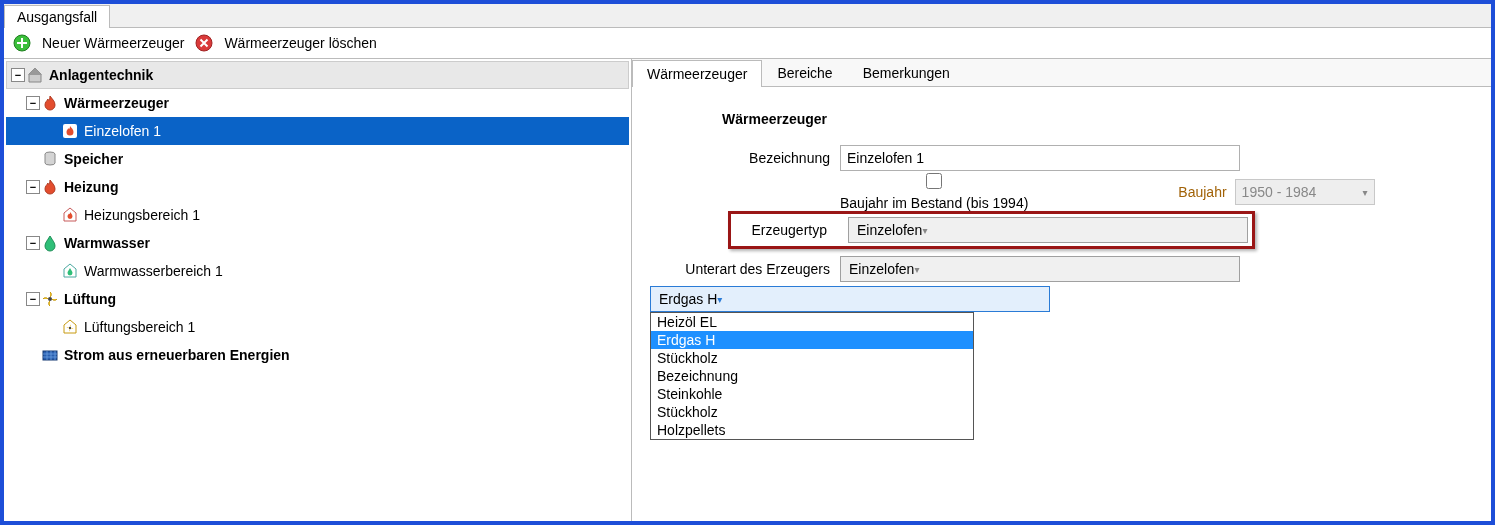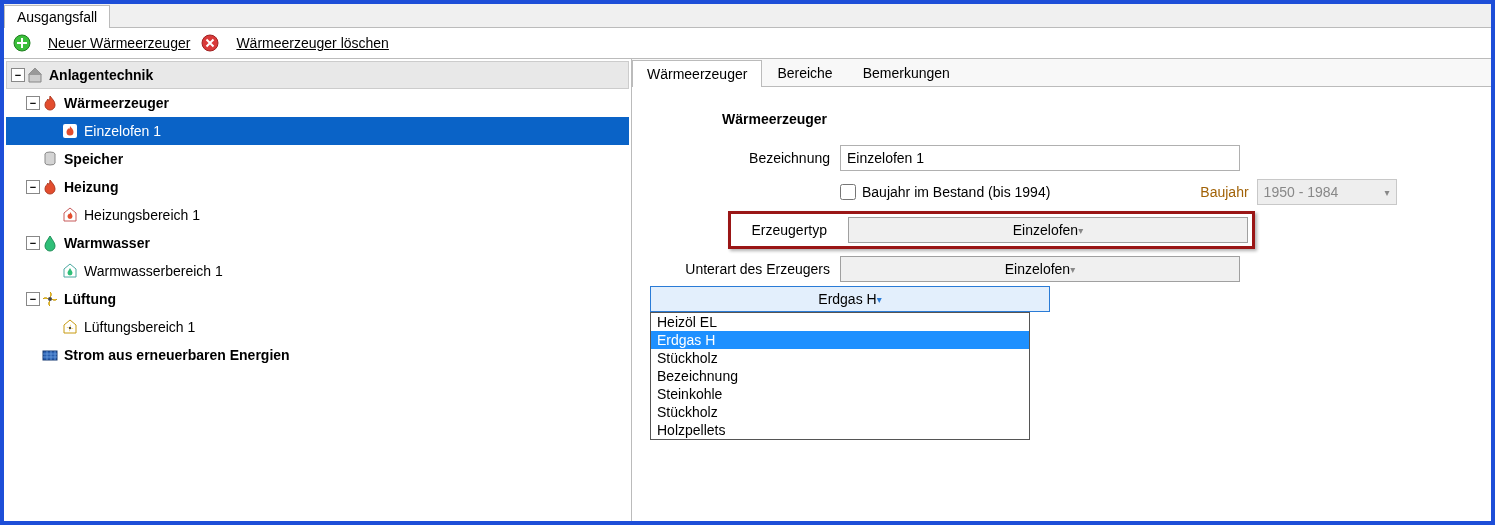--- a/index.html
+++ b/index.html
@@ -3,21 +3,21 @@
   <meta charset="utf-8">
   <style>
     * { box-sizing: border-box; margin: 0; padding: 0; font-family: 'Segoe UI', Tahoma, sans-serif; font-size: 14px; }
     body { width: 1495px; height: 525px; background: #fff; overflow: hidden; }
     .app { width: 100%; height: 100%; display: flex; flex-direction: column; border: 4px solid #1d4ed8; }
 
     .top-tabs { display: flex; border-bottom: 1px solid #bbb; background: #f0f0f0; }
     .top-tab { padding: 3px 12px; border: 1px solid #bbb; border-bottom: none; background: #fff; position: relative; top: 1px; }
 
     .toolbar { display: flex; align-items: center; gap: 4px; padding: 6px 8px; border-bottom: 1px solid #bbb; }
-    .toolbar .btn { display: flex; align-items: center; gap: 16px; padding: 0 6px 0 0; cursor: pointer; text-decoration: underline; }
+    .toolbar .btn { display: flex; align-items: center; gap: 10px; padding: 0 6px 0 0; cursor: pointer; }
 
     .split { display: flex; flex: 1; overflow: hidden; }
     .left { width: 628px; border-right: 1px solid #bbb; overflow: auto; }
     .right { flex: 1; display: flex; flex-direction: column; }
 
     .tree { padding: 2px; user-select: none; }
     .tree-row { display: flex; align-items: center; height: 28px; padding-right: 4px; }
     .tree-row.header { background: #e8e8e8; border: 1px solid #ccc; font-weight: bold; }
     .tree-row.selected { background: #0a63c7; color: #fff; }
     .tree-row.bold { font-weight: bold; }
@@ -28,35 +28,35 @@
 
     .detail-tabs { display: flex; border-bottom: 1px solid #bbb; background: #f8f8f8; }
     .detail-tab { padding: 5px 14px; border: 1px solid transparent; border-bottom: none; }
     .detail-tab.active { border-color: #bbb; background: #fff; position: relative; top: 1px; }
 
     .form { padding: 24px 18px; }
     .form-title { font-weight: bold; margin: 0 0 14px 72px; }
     .form-row { display: flex; align-items: center; height: 34px; }
     .form-label { width: 180px; text-align: right; margin-right: 10px; }
     .txt-input { width: 400px; border: 1px solid #b0b0b0; padding: 3px 6px; height: 26px; background: #fff; }
-    .cbx-row { display: flex; align-items: center; gap: 6px; }
+    .cbx-row { display: flex; align-items: center; gap: 6px; flex-direction: column; }
     input[type="checkbox"] { width: 16px; height: 16px; }
 
     .disabled-label { color: #a16207; margin-left: 150px; margin-right: 8px; }
     .disabled-select { width: 140px; height: 26px; border: 1px solid #c8c8c8; background: #eee; color: #888; padding: 0 6px; display: inline-flex; align-items: center; justify-content: space-between; }
     .chev { color: #888; font-size: 10px; }
 
     .highlight-box { border: 3px solid #9a1616; padding: 3px 4px; box-shadow: 2px 2px 3px rgba(0,0,0,.3); display: flex; align-items: center; width: 527px; margin-top: 2px; margin-bottom: 3px; gap: 11px; }
     .highlight-box .form-label { width: 92px; font-size: 14px; }
-    .sel { flex: 1; height: 26px; border: 1px solid #a0a0a0; background: #f0f0f0; display: flex; align-items: center; justify-content: center; padding: 0 8px; }
+    .sel { flex: 1; height: 26px; border: 1px solid #a0a0a0; background: #f0f0f0; display: flex; align-items: center; justify-content: flex-start; padding: 0 8px; }
     .sel.open { border-color: #2a7bd6; background: #e3effc; }
     .sel.listbox-open { border-bottom: 1px solid #2a7bd6; }
 
     .combo-col { position: relative; }
-    .options-pop { position: absolute; top: 100%; left: 0; width: 380px; border: 1px solid #555; background: #fff; z-index: 10; }
+    .options-pop { position: absolute; top: 100%; left: 0; width: 324px; border: 1px solid #555; background: #fff; z-index: 10; }
     .option { padding: 1px 6px; font-size: 14px; }
     .option.selected { background: #1e90ff; color: #fff; }
 
     
     .i-add { width:18px; height:18px; }
     .i-copy { width:18px; height:18px; }
     .i-del { width:18px; height:18px; }
     .i-house { width:18px; height:18px; }
     .i-fire { width:18px; height:18px; }
     .i-drum { width:18px; height:18px; }

